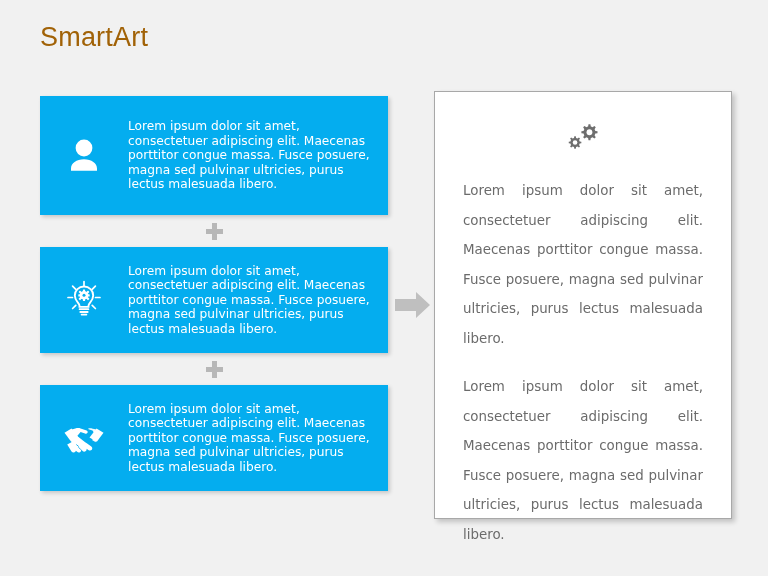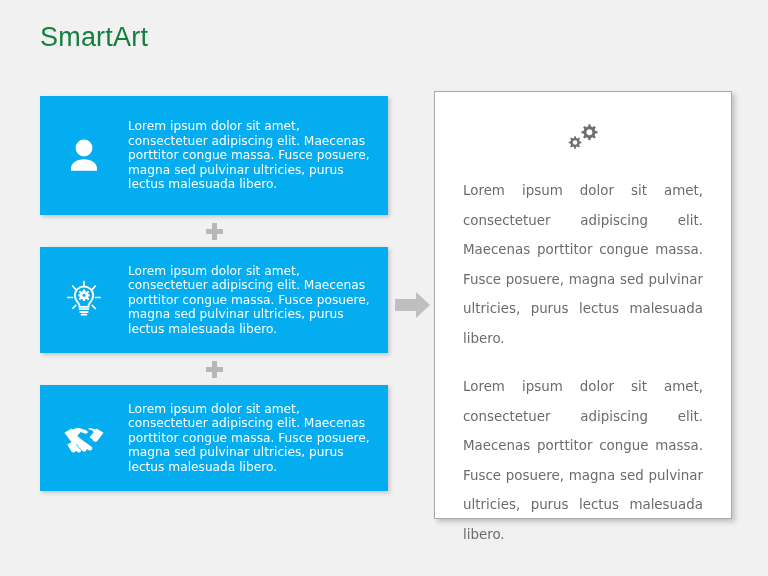--- a/index.html
+++ b/index.html
@@ -20,21 +20,21 @@
     background: #f1f1f1;
     box-sizing: border-box;
   }
 
   
   .title {
     position: absolute;
     left: 40px;
     top: 22px;
     font-size: 27px;
-    color: #15803d;
+    color: #a16207;
     font-weight: 400;
     letter-spacing: 0.2px;
     white-space: nowrap;
   }
 
   
   .left-col {
     position: absolute;
     left: 40px;
     top: 96px;

